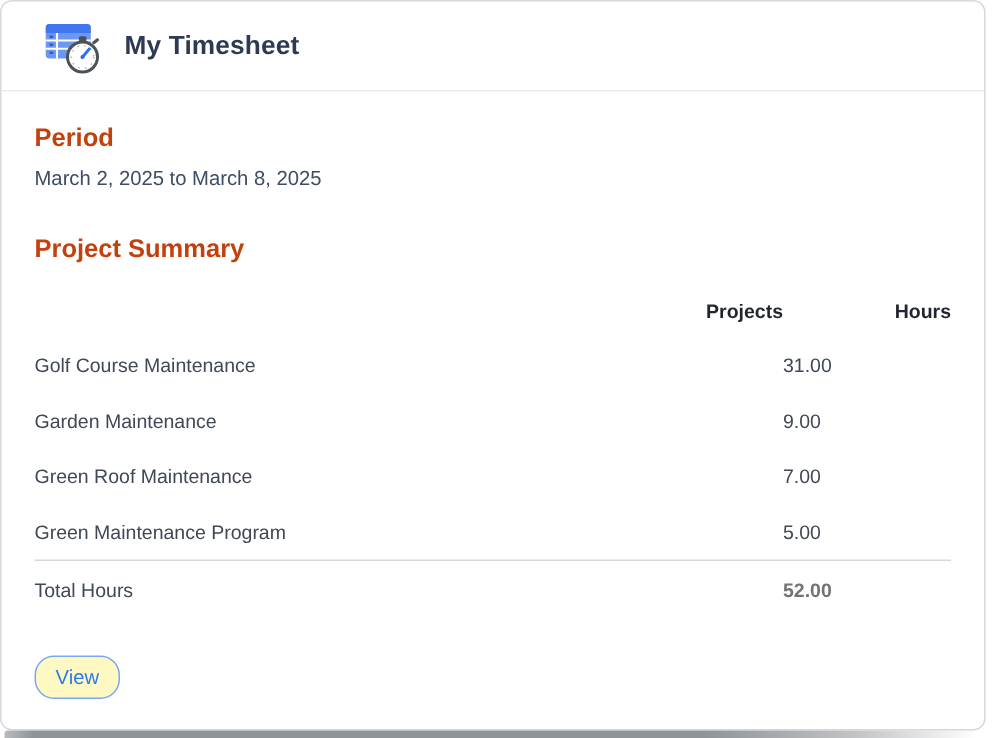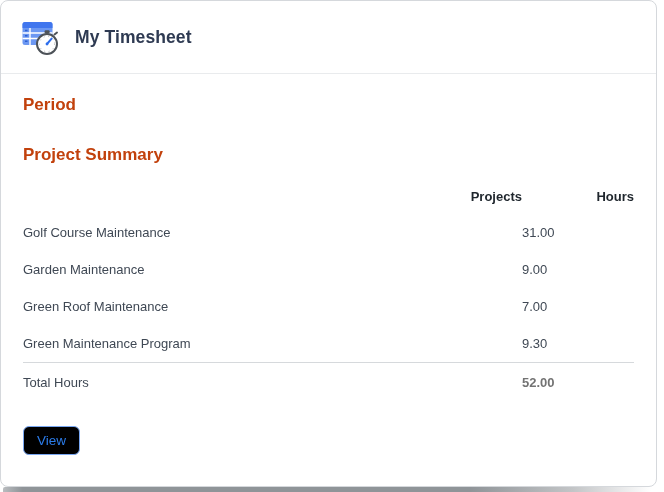--- a/index.html
+++ b/index.html
@@ -15,25 +15,25 @@
   .card {
     position: absolute;
     left: 0; top: 0; right: 7px; bottom: 5px;
     background: #ffffff;
     border: 1px solid #d5d8dc;
     border-radius: 8px;
     overflow: hidden;
   }
 
   .card-header {
-    height: 73px;
+    height: 60px;
     display: flex;
     align-items: center;
     gap: 14px;
-    padding: 0 20px;
+    padding: 0 28px;
     border-bottom: 1px solid #e9ebed;
   }
   .hdr-icon { width: 40px; height: 40px; flex: 0 0 auto; display: inline-flex; }
   .card-title {
     font-size: 17.5px;
     font-weight: 700;
     color: #2e3a52;
     letter-spacing: 0.1px;
   }
 
@@ -82,23 +82,23 @@
   }
 
   .view-btn {
     display: inline-block;
     margin: 24px 0 0 0;
     padding: 5px 13px;
     font-family: "Liberation Sans", sans-serif;
     font-size: 13.5px;
     font-weight: 500;
     color: #2b7cea;
-    background: #000000;
+    background: #fef9c3;
     border: 1px solid #79a7f2;
-    border-radius: 6px;
+    border-radius: 13px;
     cursor: pointer;
     line-height: 17px;
   }
 
   .bottom-strip {
     position: absolute;
     left: 3px; bottom: 0;
     width: 648px; height: 5px;
     background: linear-gradient(to right,
       #b9bcbf 0%, #8f9498 3%, #8f9498 72%,
@@ -133,20 +133,21 @@
           <line x1="26" y1="27" x2="30.6" y2="21.6" stroke="#2f6fed" stroke-width="2" stroke-linecap="round"></line>
           <circle cx="26" cy="27" r="1.4" fill="#2f6fed"></circle>
         </svg>
       </span>
       <h1 class="card-title">My Timesheet</h1>
     </div>
 
     <div class="card-body">
 
       <h2 class="section-heading period-heading">Period</h2>
+      <div class="date-range">March 2, 2025 to March 8, 2025</div>
 
       <h2 class="section-heading summary-heading">Project Summary</h2>
 
       <table class="summary-table">
         <thead>
           <tr>
             <th>Projects</th>
             <th class="col-hours">Hours</th>
           </tr>
         </thead>
@@ -158,21 +159,21 @@
           <tr>
             <td>Garden Maintenance</td>
             <td class="col-hours">9.00</td>
           </tr>
           <tr>
             <td>Green Roof Maintenance</td>
             <td class="col-hours">7.00</td>
           </tr>
           <tr>
             <td>Green Maintenance Program</td>
-            <td class="col-hours">9.30</td>
+            <td class="col-hours">5.00</td>
           </tr>
           <tr class="total-row">
             <td>Total Hours</td>
             <td class="col-hours">52.00</td>
           </tr>
         </tbody>
       </table>
 
       <button class="view-btn">View</button>
 

